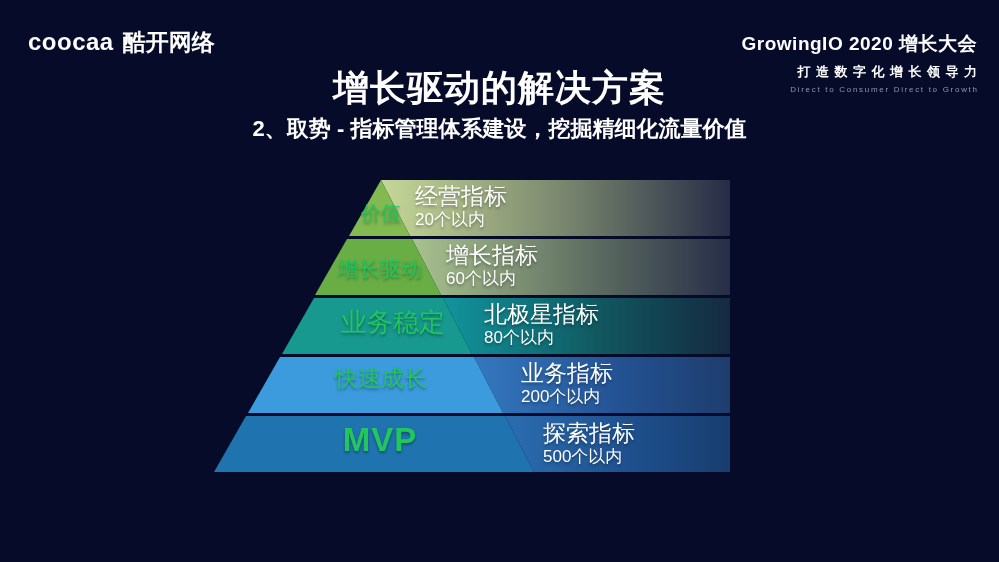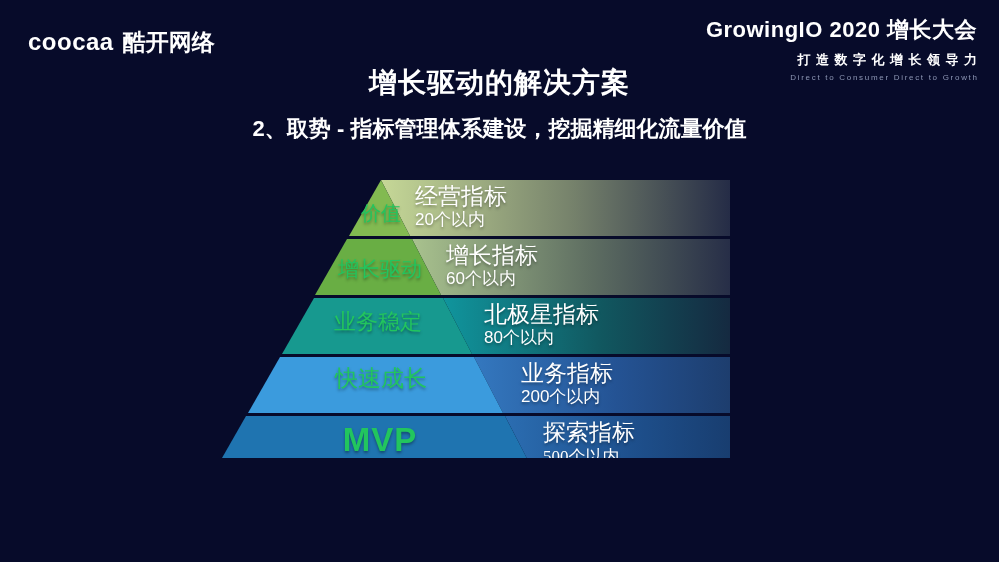--- a/index.html
+++ b/index.html
@@ -1,66 +1,66 @@
 <!DOCTYPE html>
 <html><head>
 <meta charset="utf-8">
 <style>
   html, body { margin: 0; padding: 0; background: #070b2a; }
   .slide {
     position: relative;
-    width: 999px; height: 458px;
+    width: 999px; height: 562px;
     background: #070b2a;
     overflow: hidden;
     font-family: "Liberation Sans", "DejaVu Sans", sans-serif;
     color: #ffffff;
   }
   
   .logo { position: absolute; left: 28px; top: 27px; display: flex; align-items: baseline; }
   .logo-wordmark { font-size: 24px; font-weight: 800; letter-spacing: 0.5px; }
   .logo-company { font-size: 23px; font-weight: 700; margin-left: 9px; }
   
   .brand { position: absolute; right: 22px; top: 15px; text-align: right; }
-  .brand-line1 { font-size: 22px; font-weight: 700; letter-spacing: 0.5px; }
+  .brand-line1 { font-size: 19px; font-weight: 700; letter-spacing: 0.5px; margin-top: 16px; }
   .brand-line2 { font-size: 13px; font-weight: 700; letter-spacing: 5.5px; margin-top: 6px; margin-right: -5.5px; }
   .brand-line3 { font-size: 8px; color: #8d96b4; letter-spacing: 1.7px; margin-top: 4px; margin-right: -1.7px; }
   
   .title {
     position: absolute; left: 0; right: 0; top: 64px;
-    text-align: center; font-size: 28px; font-weight: 600; letter-spacing: 1px;
+    text-align: center; font-size: 36px; font-weight: 600; letter-spacing: 1px;
   }
   .subtitle {
     position: absolute; left: 0; right: 0; top: 114px;
     text-align: center; font-size: 22px; font-weight: 700;
   }
   
   .pyramid-svg { position: absolute; left: 0; top: 0; width: 999px; height: 562px; }
   
   .stage-label {
     position: absolute; transform: translate(-50%, -50%);
     color: #22c55e; font-weight: 500; white-space: nowrap;
     text-shadow: 0 2px 3px rgba(0,0,0,0.35);
   }
   .stage-1 { left: 381px; top: 213px; font-size: 20px; }
   .stage-2 { left: 380px; top: 269px; font-size: 21px; }
-  .stage-3 { left: 378px; top: 322px; font-size: 22px; }
+  .stage-3 { left: 393px; top: 322px; font-size: 26px; }
   .stage-4 { left: 381px; top: 378px; font-size: 23px; }
   .stage-5 { left: 380px; top: 440px; font-size: 33px; font-weight: 600; letter-spacing: 1px; }
   
   .indicator {
     position: absolute; color: #fff; white-space: nowrap;
     text-shadow: 0 2px 3px rgba(0,0,0,0.35);
   }
   .indicator .ind-title { font-size: 23px; font-weight: 500; line-height: 26px; }
   .indicator .ind-count { font-size: 17px; font-weight: 400; line-height: 19px; margin-top: 1px; }
   .ind-1 { left: 415px; top: 183px; }
   .ind-2 { left: 446px; top: 242px; }
   .ind-3 { left: 484px; top: 301px; }
   .ind-4 { left: 521px; top: 360px; }
-  .ind-5 { left: 543px; top: 420px; font-family: Liberation Serif, serif; }
+  .ind-5 { left: 543px; top: 420px; }
 </style>
 </head>
 <body>
 
 <div class="slide">
 
   <div class="logo">
     <span class="logo-wordmark">coocaa</span>
     <span class="logo-company">酷开网络</span>
   </div>

